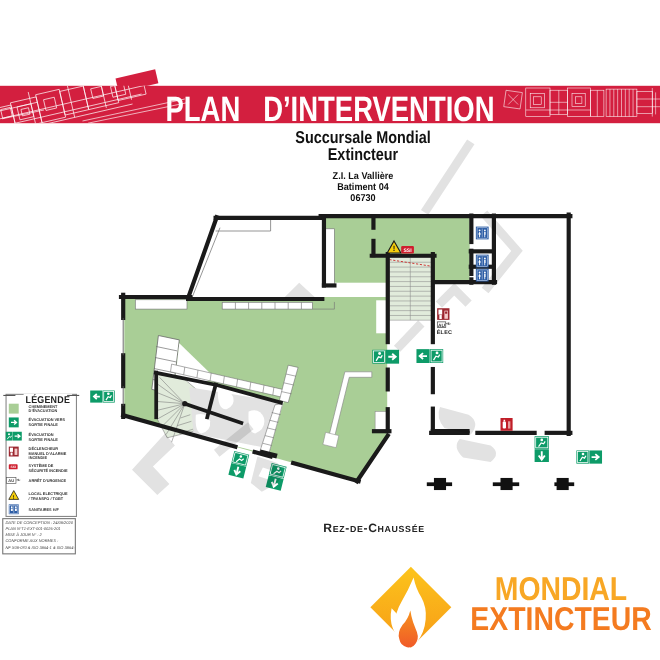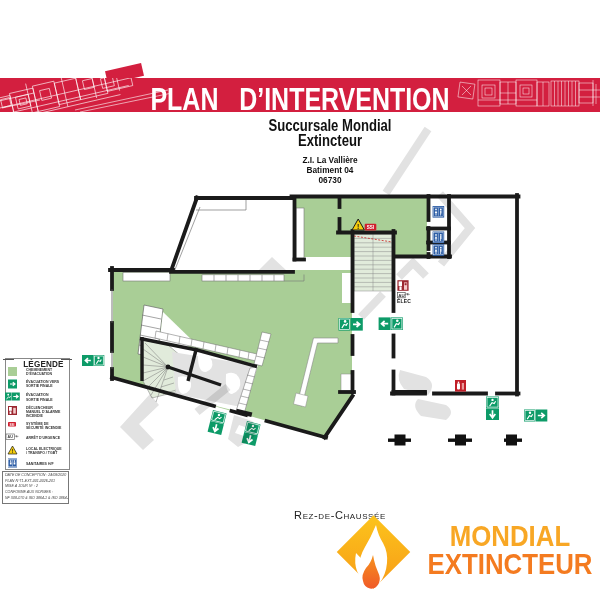--- a/index.html
+++ b/index.html
@@ -500,21 +500,21 @@
 </svg>
 
 <div class="abs" style="left:2px;top:470.5px;width:63px;height:30px;border:1px solid #777;background:#fff;font-style:italic;font-size:3.6px;color:#444;line-height:5.7px;padding:1.5px 0 0 2px;white-space:nowrap;overflow:hidden;">
 DATE DE CONCEPTION : 24/08/2020<br>
 PLAN N°T1-EXT-001-0026-201<br>
 MISE À JOUR N° : 2<br>
 CONFORME AUX NORMES :<br>
 NF X08-070 &amp; ISO 3864-1 &amp; ISO 3864-2
 </div>
 
-<div class="abs" style="left:190px;top:475px;width:300px;text-align:center;font-weight:normal;font-size:11px;color:#222;letter-spacing:0.6px;font-variant:small-caps;margin-top:34px;">Rez-de-Chaussée</div>
+<div class="abs" style="left:190px;top:475px;width:300px;text-align:center;font-weight:bold;font-size:11px;color:#222;letter-spacing:0.6px;font-variant:small-caps;">Rez-de-Chaussée</div>
 
 <svg class="abs" style="left:330px;top:505px" width="270" height="95" viewBox="0 0 270 95">
   <defs>
     <linearGradient id="dg" x1="0" y1="0" x2="1" y2="1">
       <stop offset="0" stop-color="#fcc41c"></stop>
       <stop offset="1" stop-color="#f79b17"></stop>
     </linearGradient>
     <linearGradient id="fg" x1="0" y1="0" x2="0" y2="1">
       <stop offset="0" stop-color="#f6921e"></stop>
       <stop offset="1" stop-color="#f05a28"></stop>

